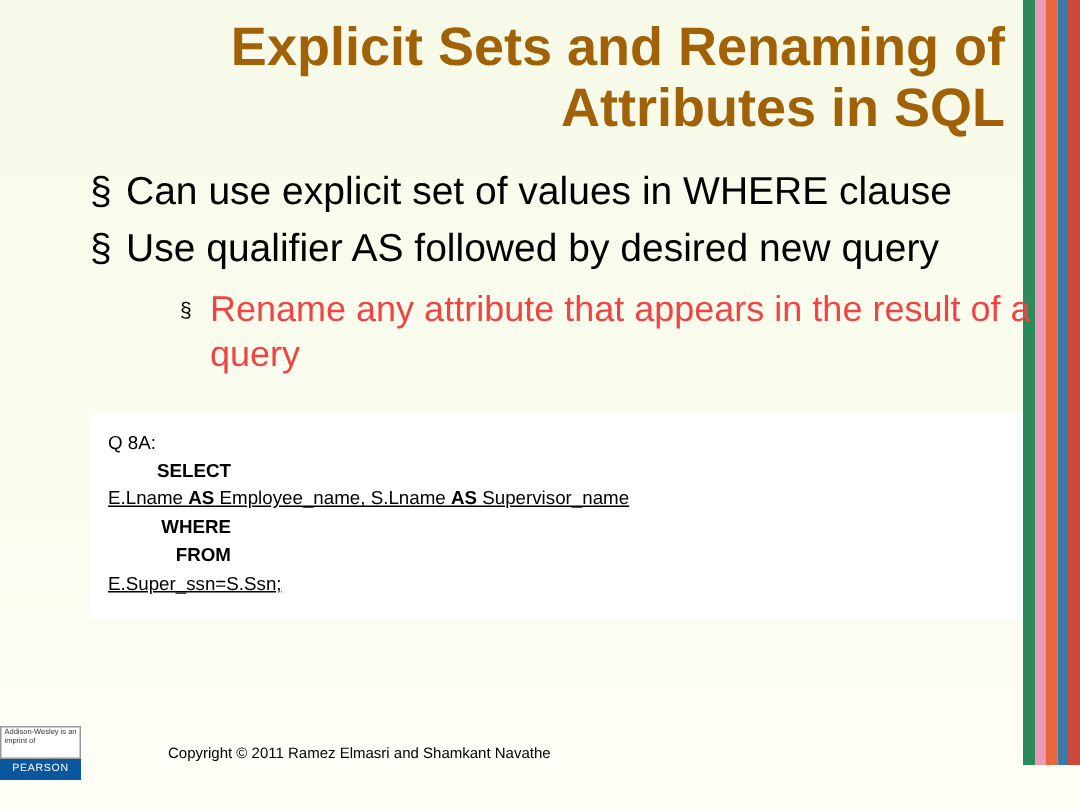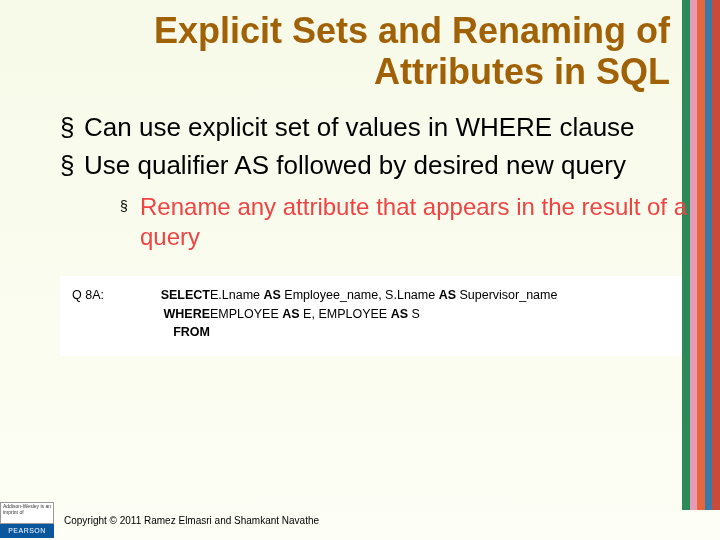--- a/index.html
+++ b/index.html
@@ -80,33 +80,34 @@
     color: #000;
   }
   .query-block {
     background: #fff;
     margin: 24px 30px 0 60px;
     padding: 10px 12px 14px 12px;
     font-size: 12.5px;
     line-height: 1.5;
     font-family: Arial, sans-serif;
   }
-  .qrow { display: flex; }
+  .qrow { display: flex; flex-direction: column; }
   .qcol1 { width: 56px; font-weight: normal; }
   .qcol2 { width: 82px; font-weight: bold; text-align: right; }
-  .qcol3 { flex: 1; }
+  .qcol3 { flex: 1; text-decoration: underline; }
   .kw { font-weight: bold; }
 
   .footer {
     position: absolute;
-    bottom: 2px;
+    bottom: 20px;
     left: 0;
     right: 0;
     display: flex;
     align-items: center;
+    gap: 48px;
   }
   .logo-block {
     width: 54px;
     height: 36px;
     display: flex;
     flex-direction: column;
   }
   .logo-top {
     flex: 1.1;
     background: #fff;
@@ -160,25 +161,25 @@
 
 <div class="query-block">
   <div class="qrow">
     <div class="qcol1">Q 8A:</div>
     <div class="qcol2">SELECT</div>
     <div class="qcol3"><span>E.Lname </span><span class="kw">AS</span><span> Employee_name, S.Lname </span><span class="kw">AS</span><span> Supervisor_name</span></div>
   </div>
   <div class="qrow">
     <div class="qcol1"></div>
     <div class="qcol2">WHERE</div>
-    <div class="qcol3"><span>EMPLOYEE </span><span class="kw">AS</span><span> E, EMPLOYEE </span><span class="kw">AS</span><span> S</span></div>
   </div>
   <div class="qrow">
     <div class="qcol1"></div>
     <div class="qcol2">FROM</div>
+    <div class="qcol3">E.Super_ssn=S.Ssn;</div>
   </div>
 </div>
 
 <div class="footer">
   <div class="logo-block">
     <div class="logo-top">Addison-Wesley is an imprint of</div>
     <div class="logo-bottom">PEARSON</div>
   </div>
   <div class="copyright">Copyright © 2011 Ramez Elmasri and Shamkant Navathe</div>
 </div>

